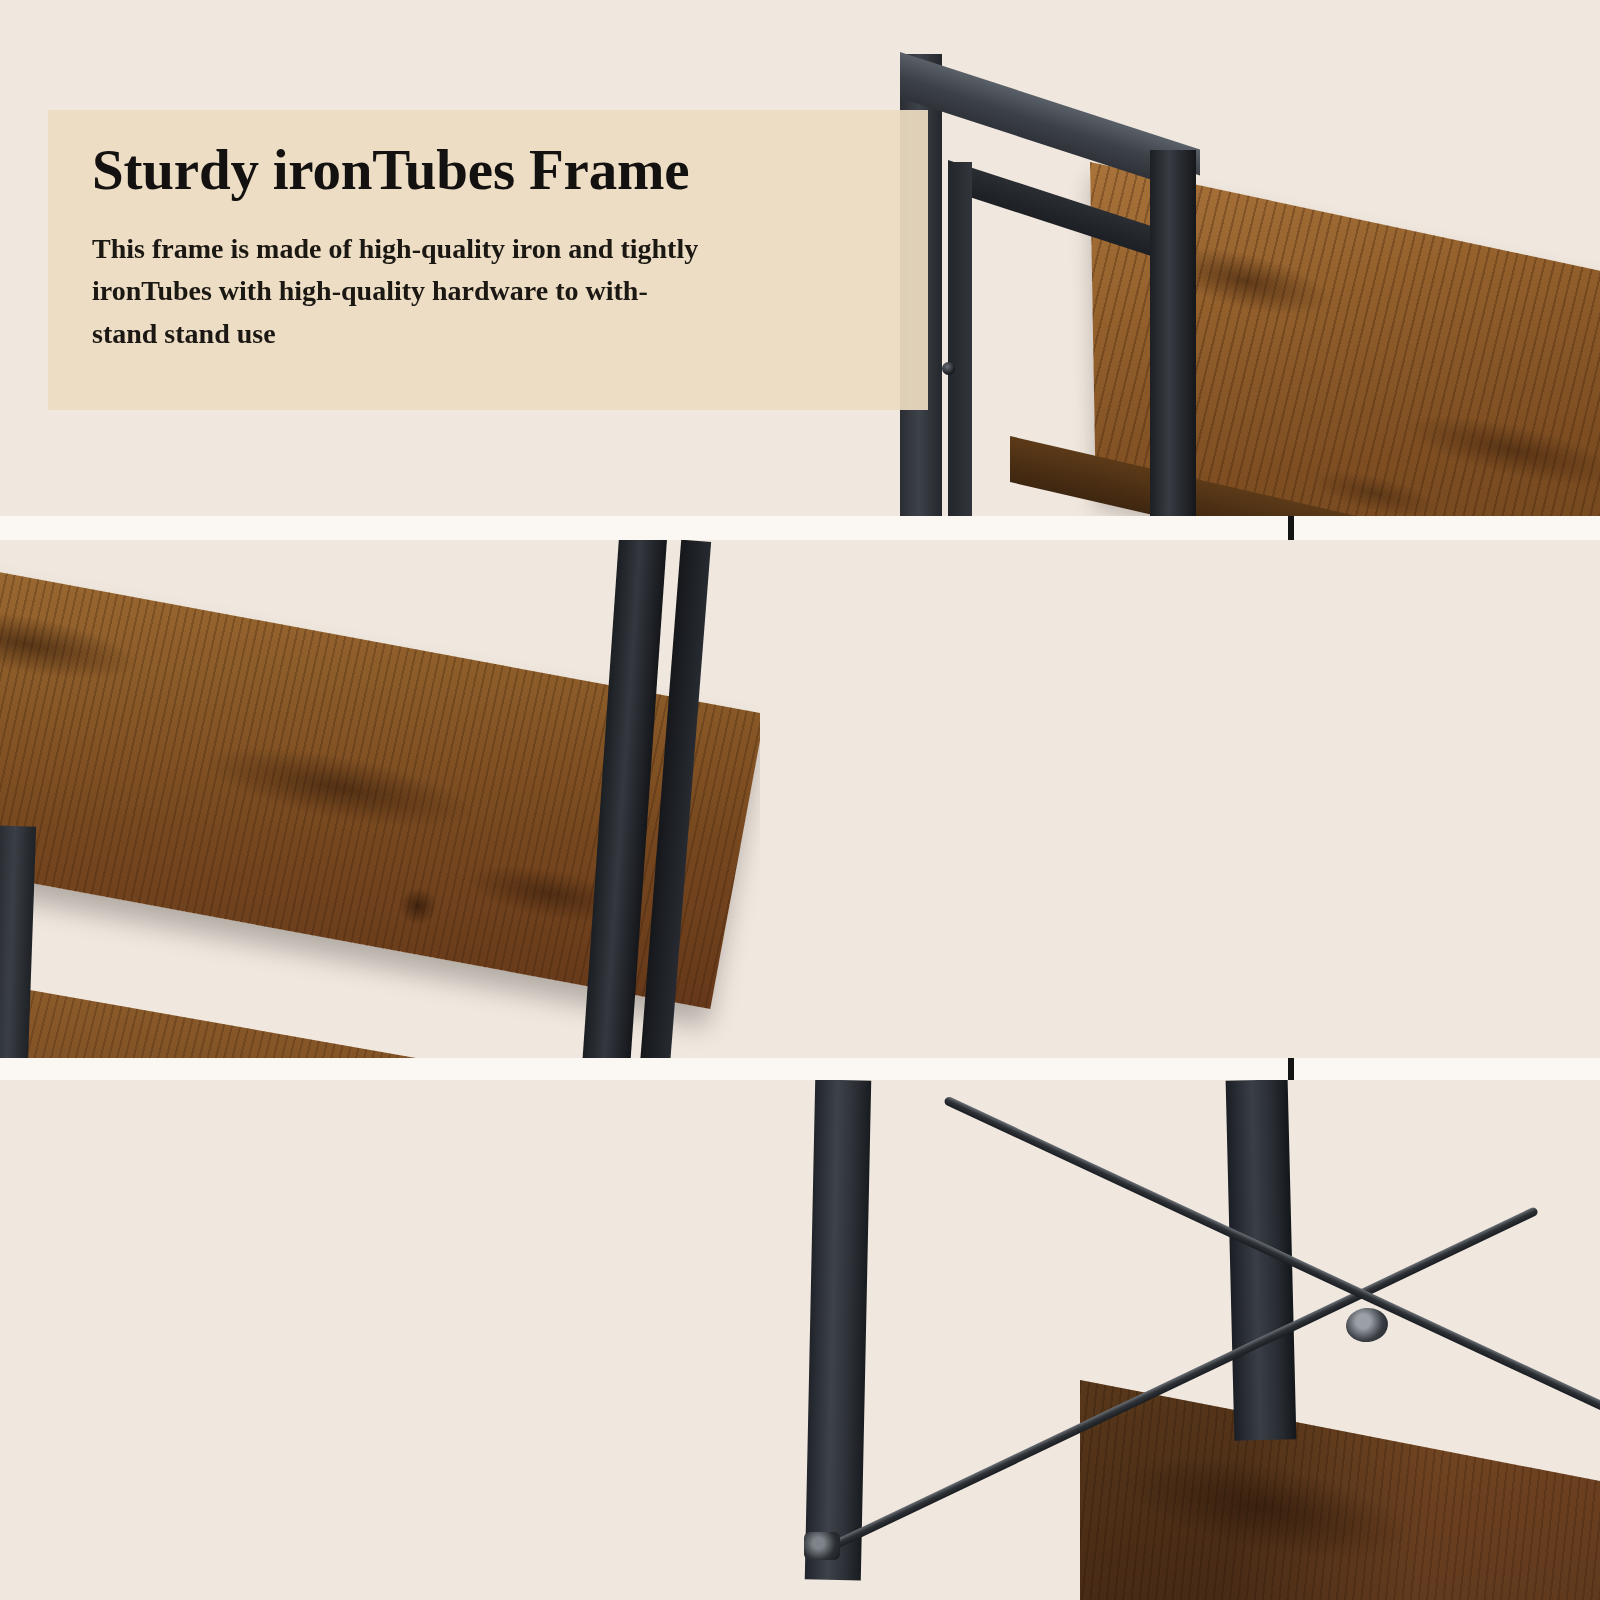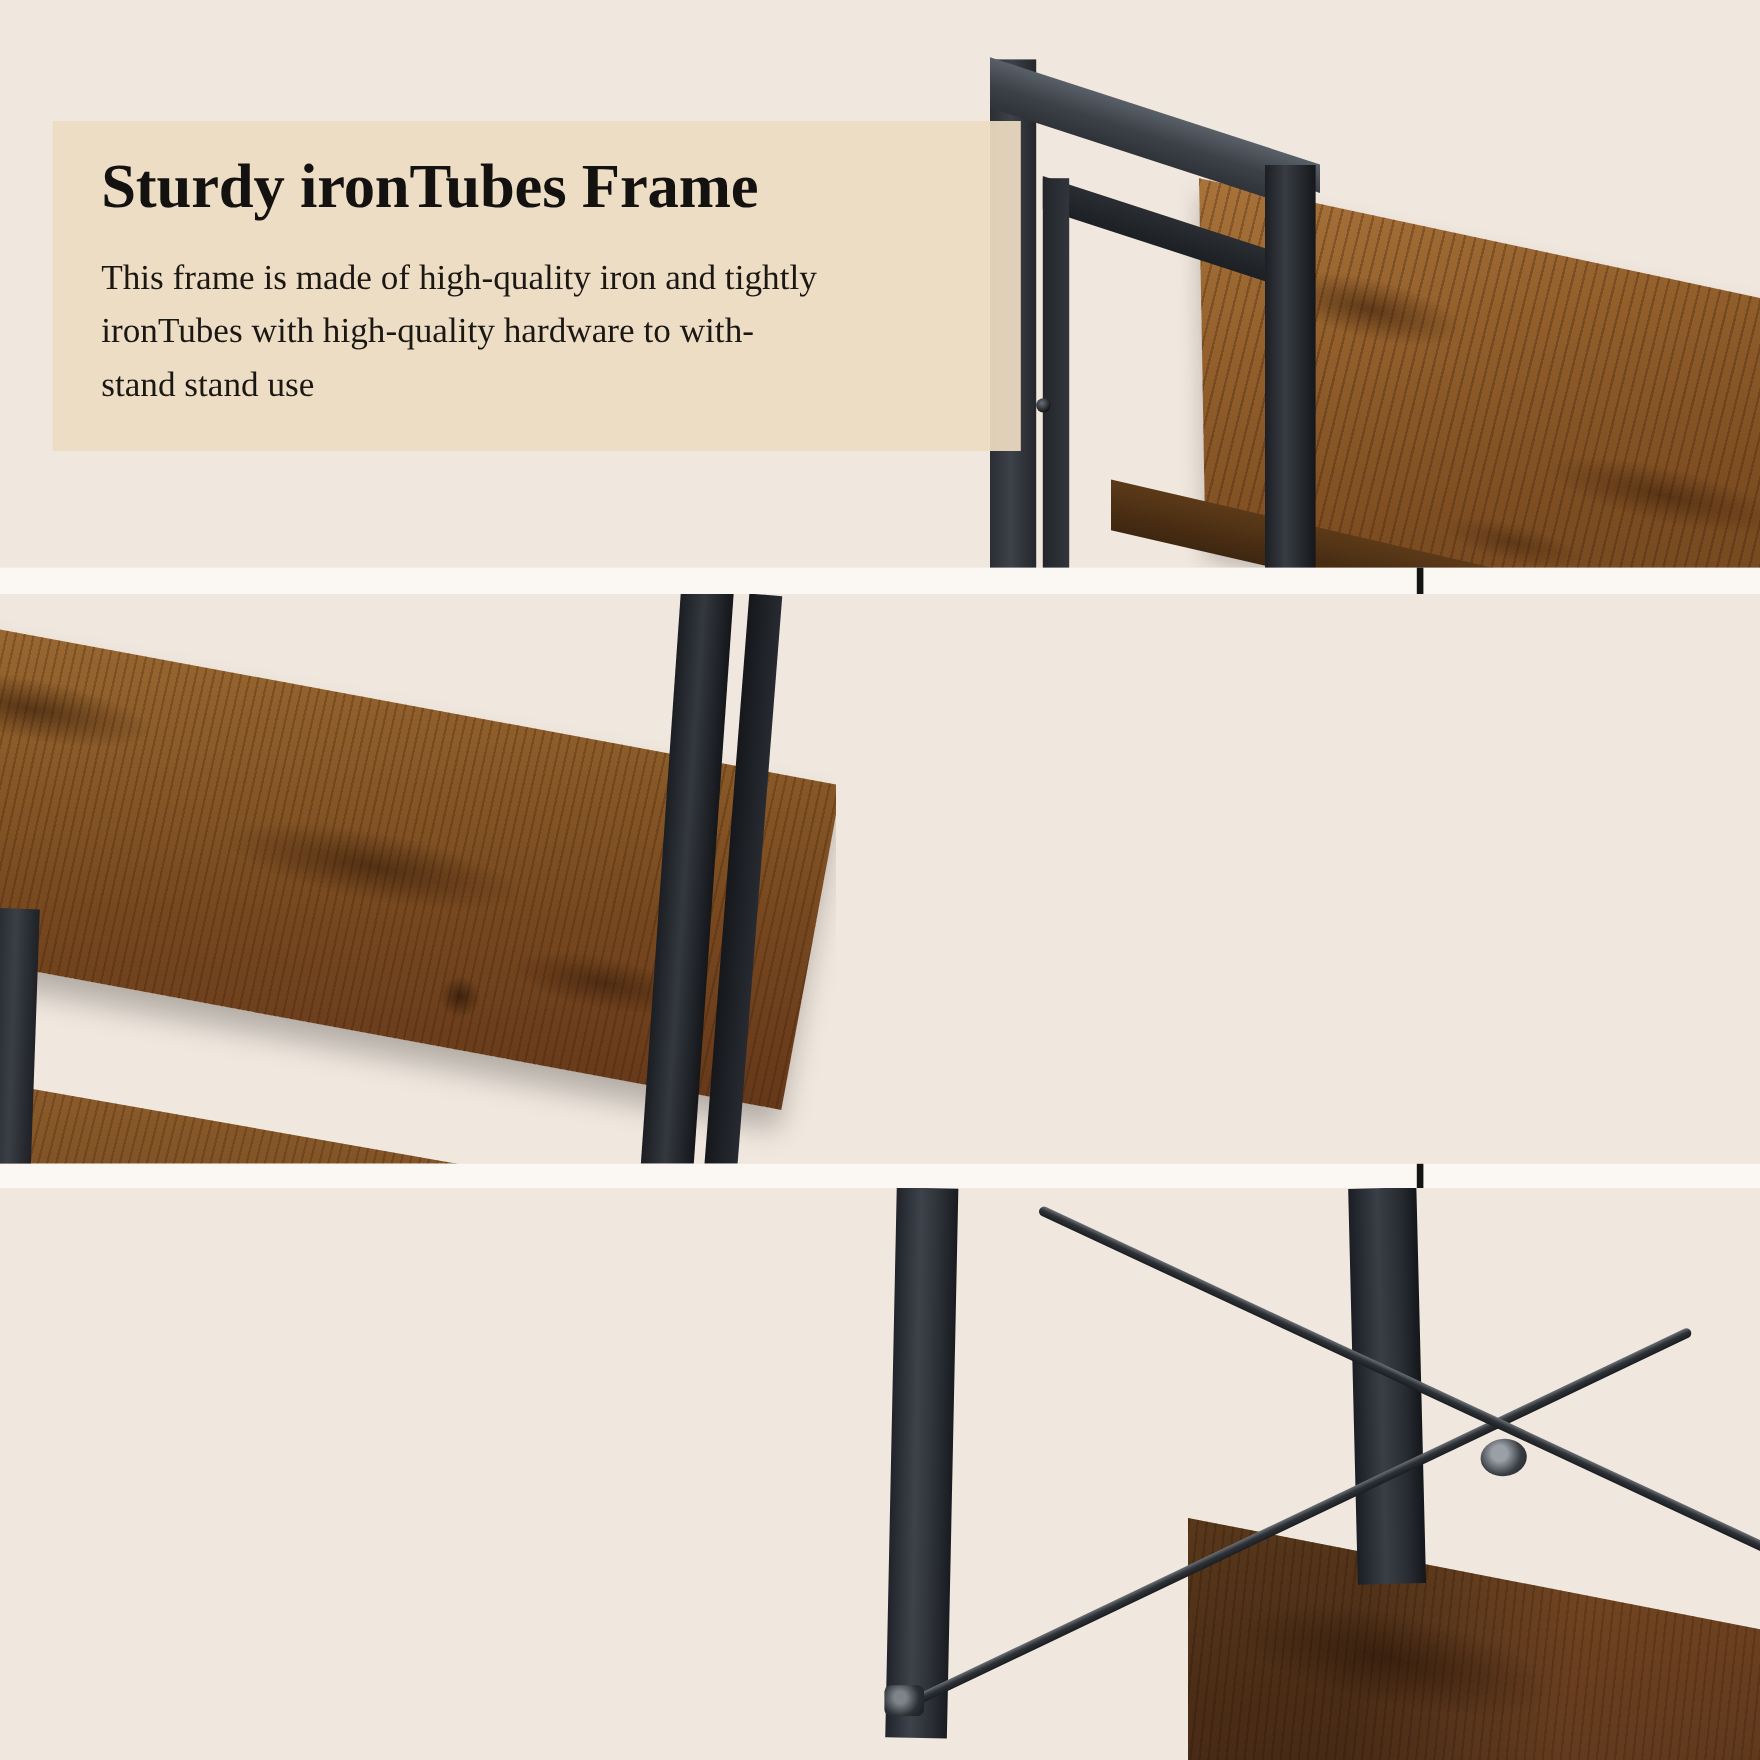--- a/index.html
+++ b/index.html
@@ -193,22 +193,22 @@
     font-family:"Liberation Serif", serif;
     font-weight:700;
     font-size:57px;
     line-height:1.12;
     color:#141210;
     letter-spacing:-.2px;
     white-space:nowrap;
   }
   .body-text {
     font-family:"Liberation Serif", serif;
-    font-weight:400;
-    font-size:32px;
+    font-weight:700;
+    font-size:28px;
     line-height:1.52;
     color:#1B1814;
     margin-top:26px;
     max-width:790px;
   }
 </style>
 </head>
 <body>
 
 <div id="stage">

